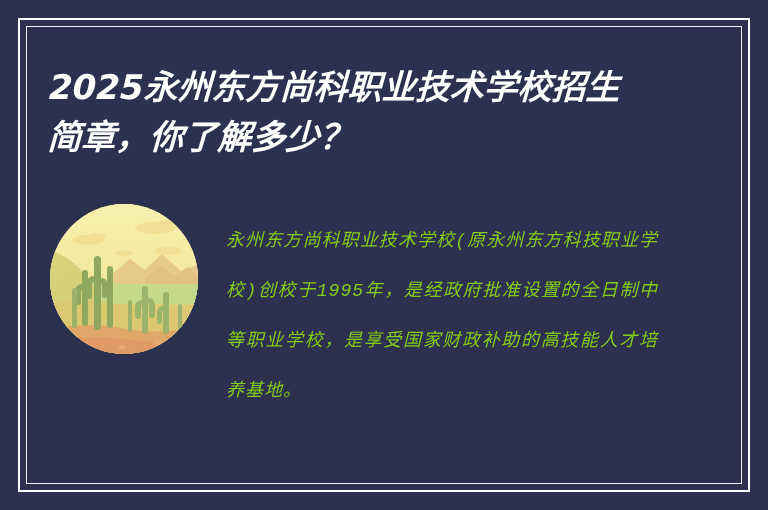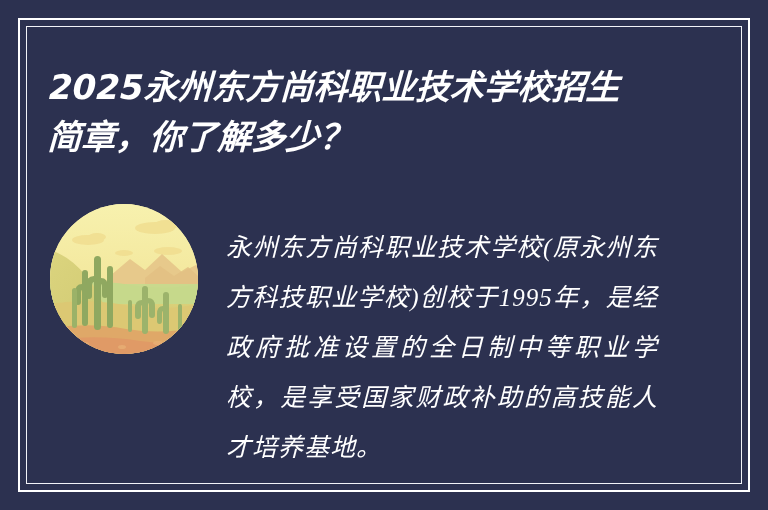--- a/index.html
+++ b/index.html
@@ -87,23 +87,23 @@
   .thumb svg {
     display: block;
     width: 100%;
     height: 100%;
   }
 
   
   .body-text {
     flex: 1 1 auto;
     margin-left: 28px;
-    color: #ffffff;
-    font-family: Liberation Serif, serif;
-    font-size: 25px;
+    color: #84cc16;
+    font-family: Liberation Mono, monospace;
+    font-size: 18px;
     font-style: italic;
     line-height: 50px;
     letter-spacing: 1px;
     text-align: justify;
     max-width: 432px;
     word-break: break-all;
   }
 </style>
 </head>
 <body>

